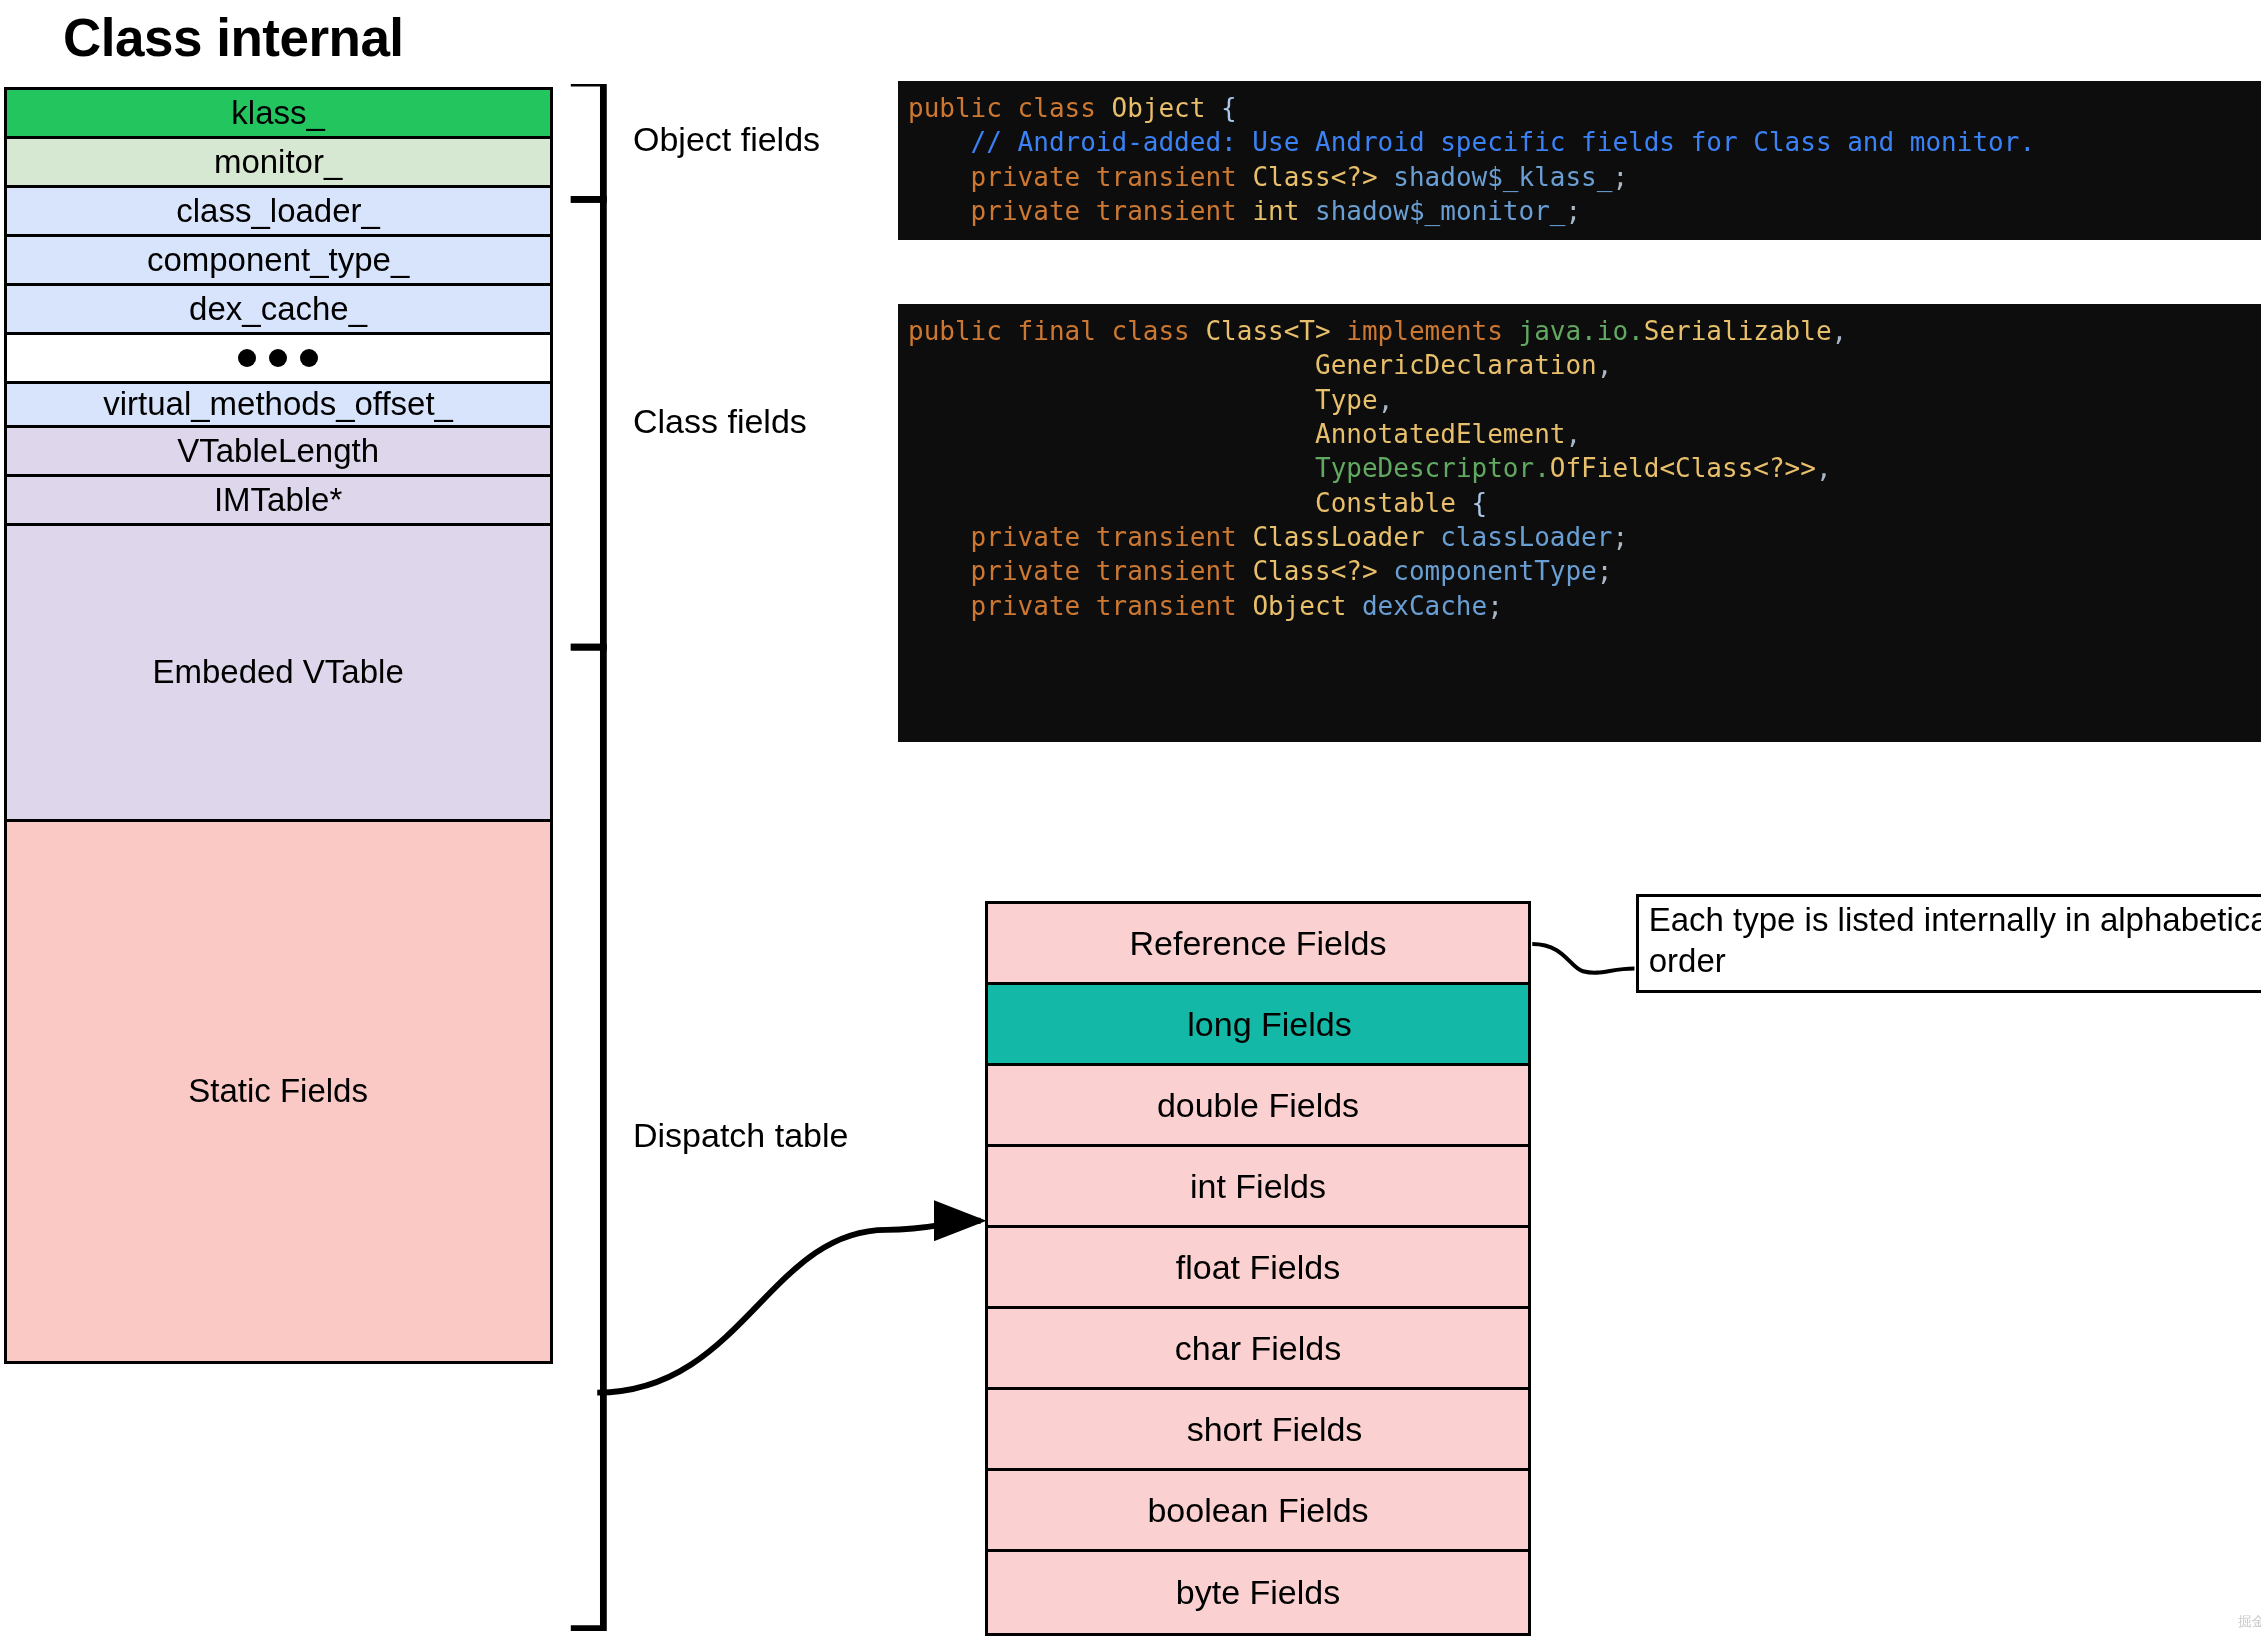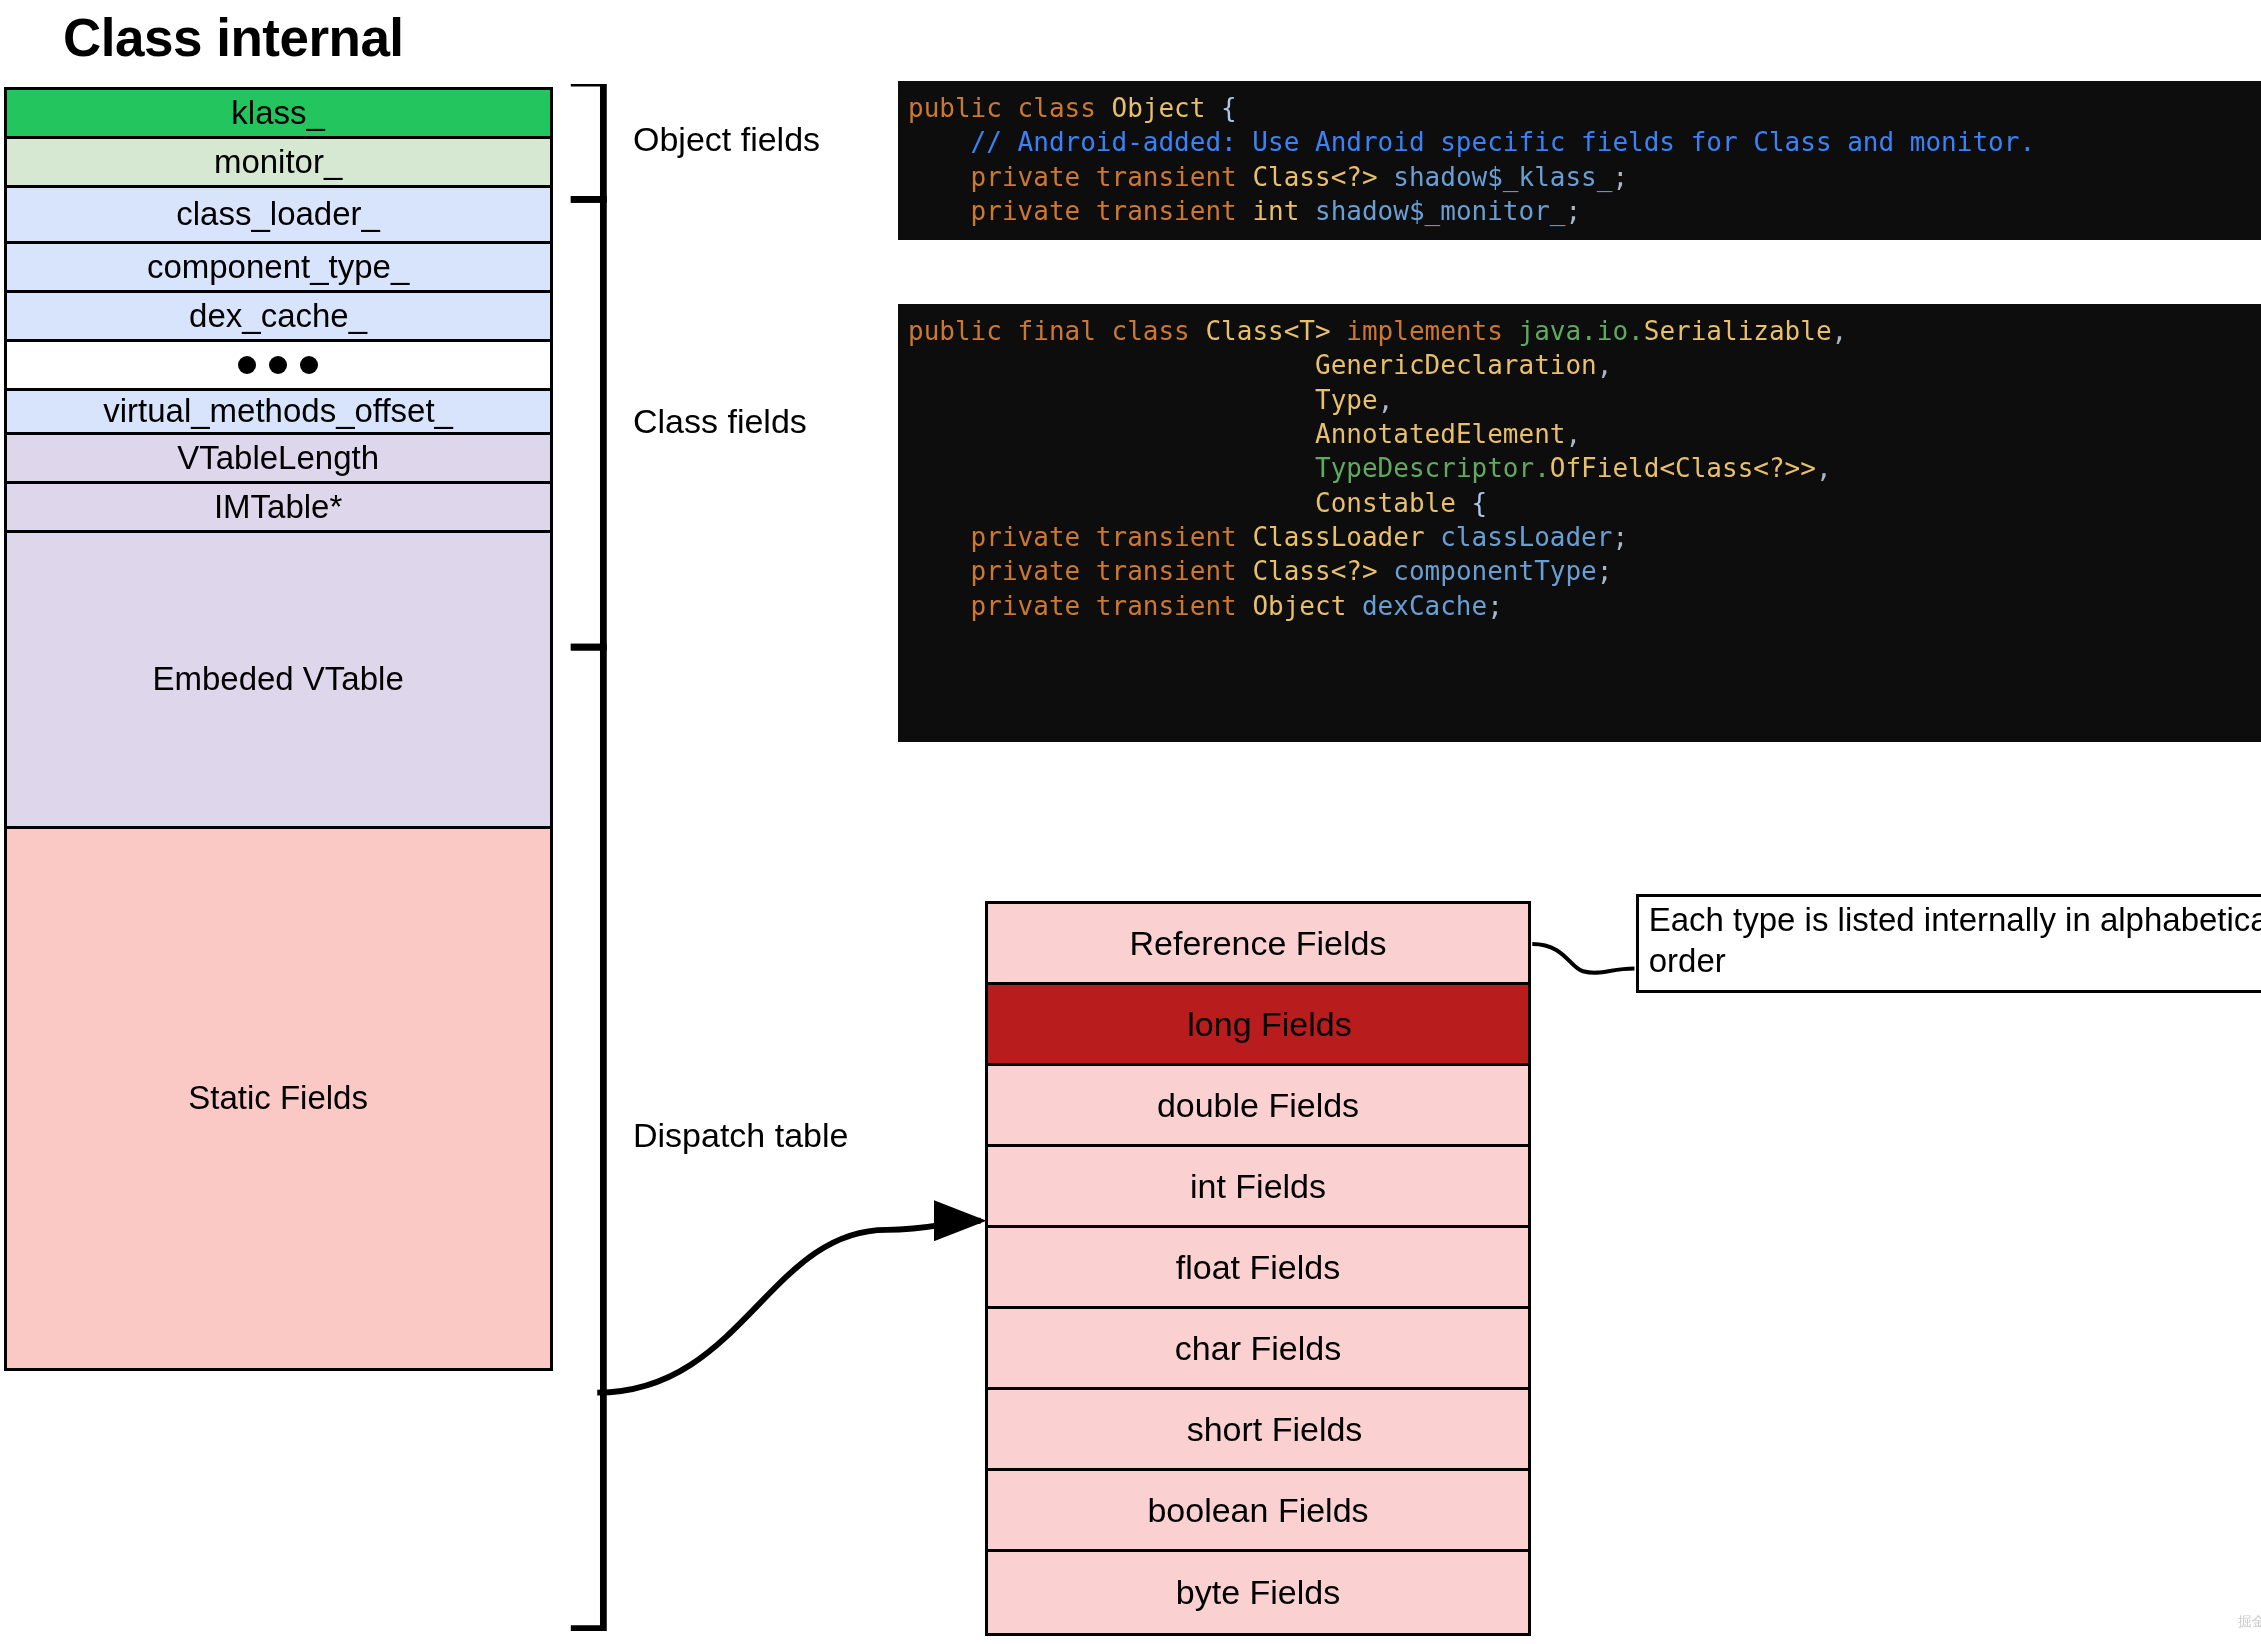--- a/index.html
+++ b/index.html
@@ -191,21 +191,21 @@
 
 <div id="page-title">Class internal</div>
 
 <div id="memory-layout">
     <div class="mem-row" style="height: 49px; background: #22c55e;">
       <span>klass_</span>
     </div>
     <div class="mem-row" style="height: 49px; background: rgb(214, 232, 210);">
       <span>monitor_</span>
     </div>
-    <div class="mem-row" style="height: 56px; background: rgb(216, 228, 251);">
+    <div class="mem-row" style="height: 49px; background: rgb(216, 228, 251);">
       <span>class_loader_</span>
     </div>
     <div class="mem-row" style="height: 49px; background: rgb(216, 228, 251);">
       <span>component_type_</span>
     </div>
     <div class="mem-row" style="height: 49px; background: rgb(216, 228, 251);">
       <span>dex_cache_</span>
     </div>
     <div class="mem-row dots" style="height: 49px; background: rgb(255, 255, 255);">
       <span class="dots-glyphs">
@@ -242,21 +242,21 @@
     <div class="grp-label" style="left: 633px; top: 1118px;">Dispatch table</div>
   </div>
 
 <div class="code-block" id="code-object"><div class="code-line"><span class="kw">public class </span><span class="typ">Object</span><span class="brc"> {</span></div><div class="code-line"><span class="cmt">    // Android-added: Use Android specific fields for Class and monitor.</span></div><div class="code-line"><span class="kw">    private transient </span><span class="typ">Class&lt;?&gt;</span><span class="pnc"> </span><span class="fld">shadow$_klass_</span><span class="pnc">;</span></div><div class="code-line"><span class="kw">    private transient </span><span class="typ">int</span><span class="pnc"> </span><span class="fld">shadow$_monitor_</span><span class="pnc">;</span></div></div>
 <div class="code-block" id="code-class"><div class="code-line"><span class="kw">public final class </span><span class="typ">Class&lt;T&gt;</span><span class="kw"> implements </span><span class="pkg">java.io.</span><span class="typ">Serializable</span><span class="pnc">,</span></div><div class="code-line"><span class="pnc">                          </span><span class="typ">GenericDeclaration</span><span class="pnc">,</span></div><div class="code-line"><span class="pnc">                          </span><span class="typ">Type</span><span class="pnc">,</span></div><div class="code-line"><span class="pnc">                          </span><span class="typ">AnnotatedElement</span><span class="pnc">,</span></div><div class="code-line"><span class="pnc">                          </span><span class="pkg">TypeDescriptor.</span><span class="typ">OfField&lt;Class&lt;?&gt;&gt;</span><span class="pnc">,</span></div><div class="code-line"><span class="pnc">                          </span><span class="typ">Constable</span><span class="brc"> {</span></div><div class="code-line"><span class="kw">    private transient </span><span class="typ">ClassLoader</span><span class="pnc"> </span><span class="fld">classLoader</span><span class="pnc">;</span></div><div class="code-line"><span class="kw">    private transient </span><span class="typ">Class&lt;?&gt;</span><span class="pnc"> </span><span class="fld">componentType</span><span class="pnc">;</span></div><div class="code-line"><span class="kw">    private transient </span><span class="typ">Object</span><span class="pnc"> </span><span class="fld">dexCache</span><span class="pnc">;</span></div></div>
 
 <div id="field-types">
     <div class="ft-row" style="background: rgb(250, 209, 208);">
       <span>Reference Fields</span>
     </div>
-    <div class="ft-row" style="background: #b91c1c; padding-left: 23px;">
+    <div class="ft-row" style="background: #14b8a6; padding-left: 23px;">
       <span>long Fields</span>
     </div>
     <div class="ft-row" style="background: rgb(250, 209, 208);">
       <span>double Fields</span>
     </div>
     <div class="ft-row" style="background: rgb(250, 209, 208);">
       <span>int Fields</span>
     </div>
     <div class="ft-row" style="background: rgb(250, 209, 208);">
       <span>float Fields</span>

